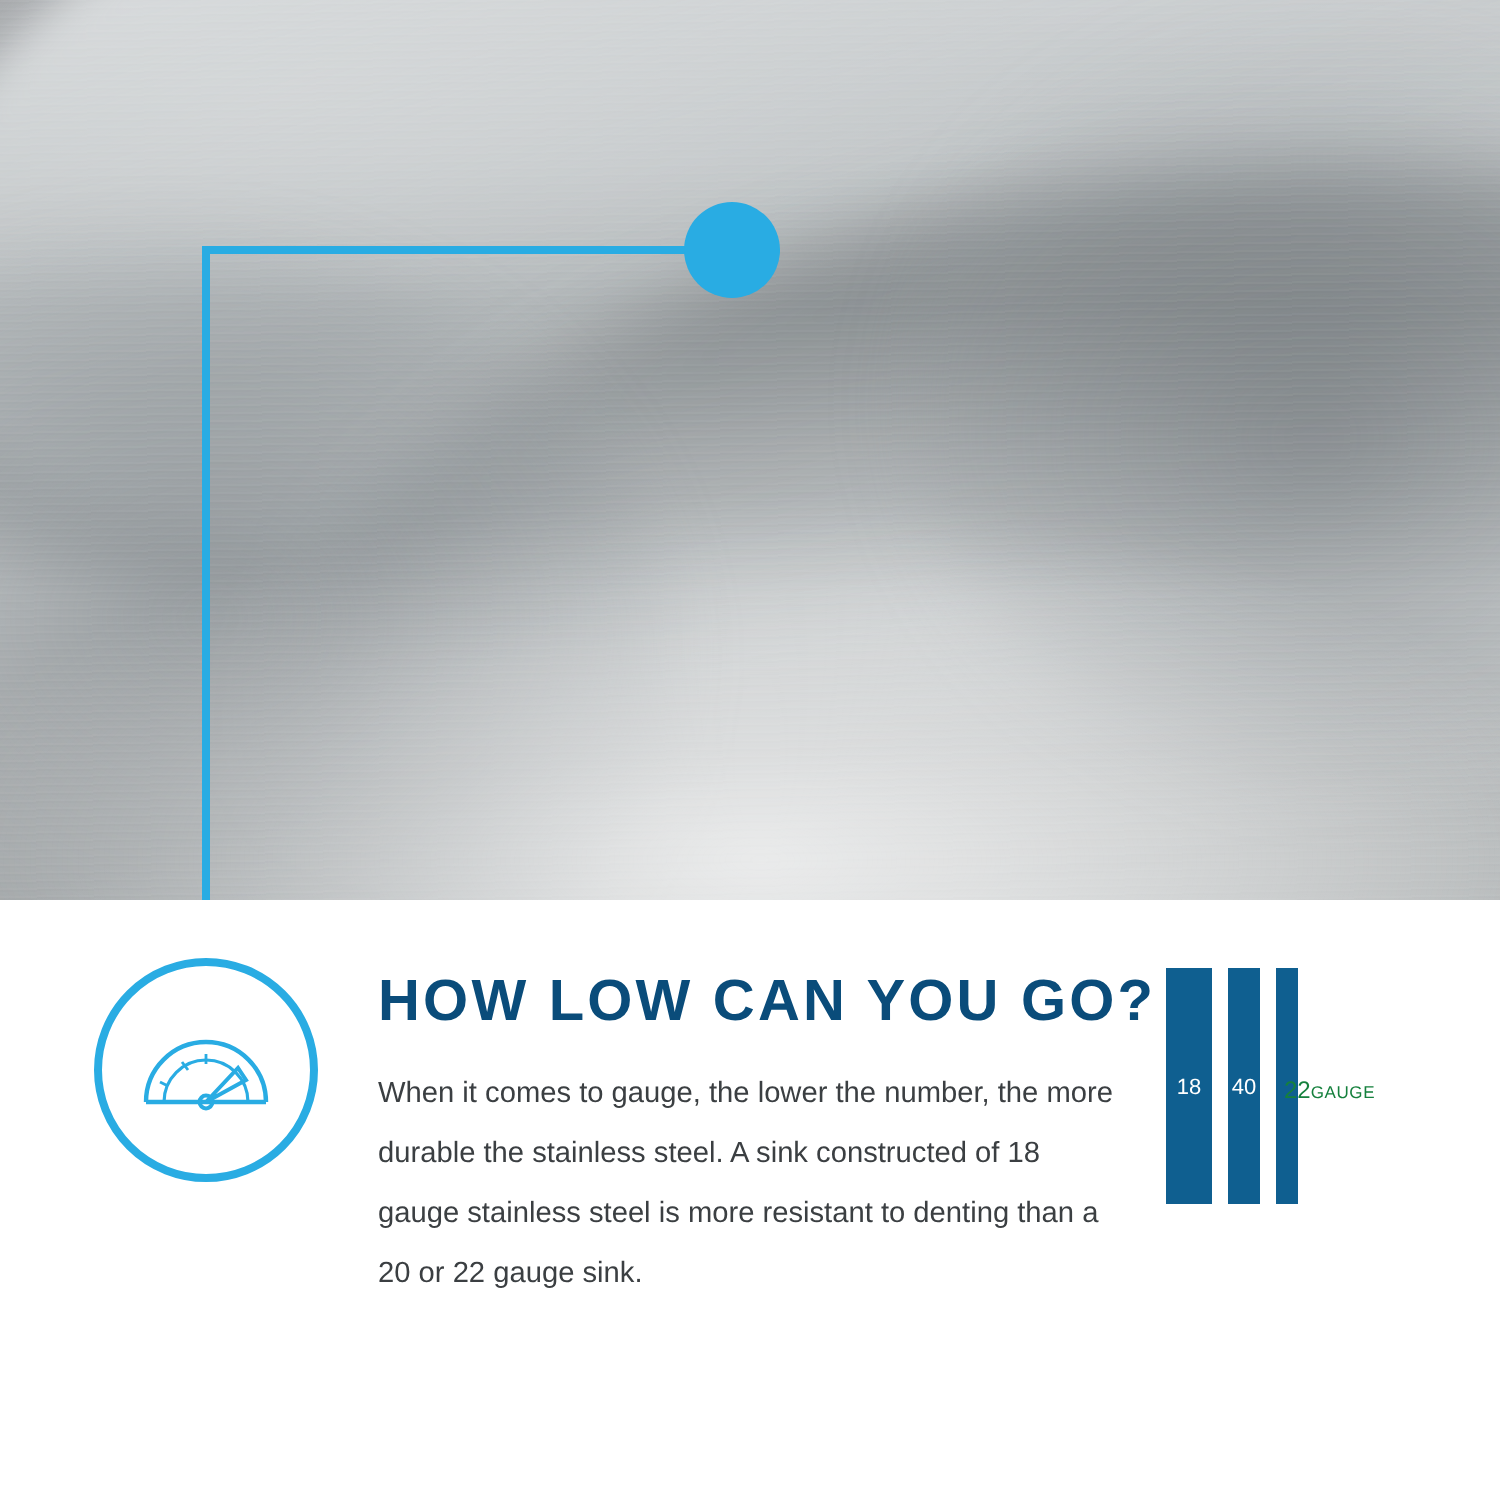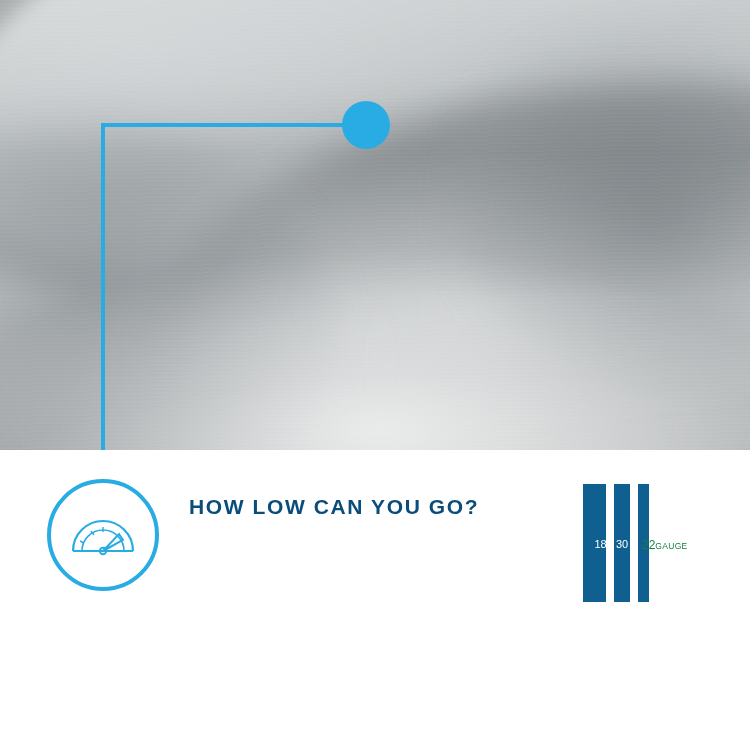--- a/index.html
+++ b/index.html
@@ -151,26 +151,25 @@
     box-sizing: border-box;
     display: flex;
     align-items: center;
     justify-content: center;
   }
 
   .headline {
     position: absolute;
     left: 189px;
     top: 485px;
-    font-size: 21px;
+    font-size: 29px;
     font-weight: bold;
     letter-spacing: 1.6px;
     color: #0a4c7a;
     font-family: "Liberation Sans", sans-serif;
-    margin-top: 10px;
   }
 
   .body-copy {
     position: absolute;
     left: 189px;
     top: 532px;
     width: 372px;
     font-size: 14.6px;
     line-height: 30px;
     color: #3b3f42;
@@ -195,21 +194,21 @@
   .bar.b20 { left: 31px; width: 16px; }
   .bar.b22 { left: 55px; width: 11px; }
 
   .bar-label {
     position: absolute;
     font-size: 11px;
     color: #ffffff;
     font-family: "Liberation Sans", sans-serif;
     text-align: center;
   }
-  .lbl18 { left: 583px; top: 538px; width: 35px; }
+  .lbl18 { left: 583px; top: 538px; width: 23px; }
   .lbl20 { left: 614px; top: 538px; width: 16px; }
   .lbl22 {
     position: absolute;
     left: 642px;
     top: 538px;
     color: #15803d;
     font-size: 12px;
     white-space: nowrap;
     font-family: "Liberation Sans", sans-serif;
   }
@@ -273,24 +272,25 @@
       <path d="M36 44 L52 27 L56 33 Z" fill="none" stroke="#29ace3" stroke-width="2"></path>
       <circle cx="36" cy="44" r="3.2" fill="none" stroke="#29ace3" stroke-width="2"></circle>
       <line x1="13" y1="34" x2="17" y2="36" stroke="#29ace3" stroke-width="1.4"></line>
       <line x1="24" y1="24" x2="27" y2="28" stroke="#29ace3" stroke-width="1.4"></line>
       <line x1="36" y1="20" x2="36" y2="25" stroke="#29ace3" stroke-width="1.4"></line>
     </svg>
   </div>
 
   <div class="headline">HOW LOW CAN YOU GO?</div>
 
+  <div class="body-copy">When it comes to gauge, the lower the number, the more durable the stainless steel. A sink constructed of 18 gauge stainless steel is more resistant to denting than a 20 or 22 gauge sink.</div>
 
   <div class="bars">
     <div class="bar b18"></div>
     <div class="bar b20"></div>
     <div class="bar b22"></div>
   </div>
   <div class="bar-label lbl18">18</div>
-  <div class="bar-label lbl20">30</div>
+  <div class="bar-label lbl20">40</div>
   <div class="lbl22"><span>22</span><span class="small">GAUGE</span></div>
 
 
 </div>
 
 </body></html>

